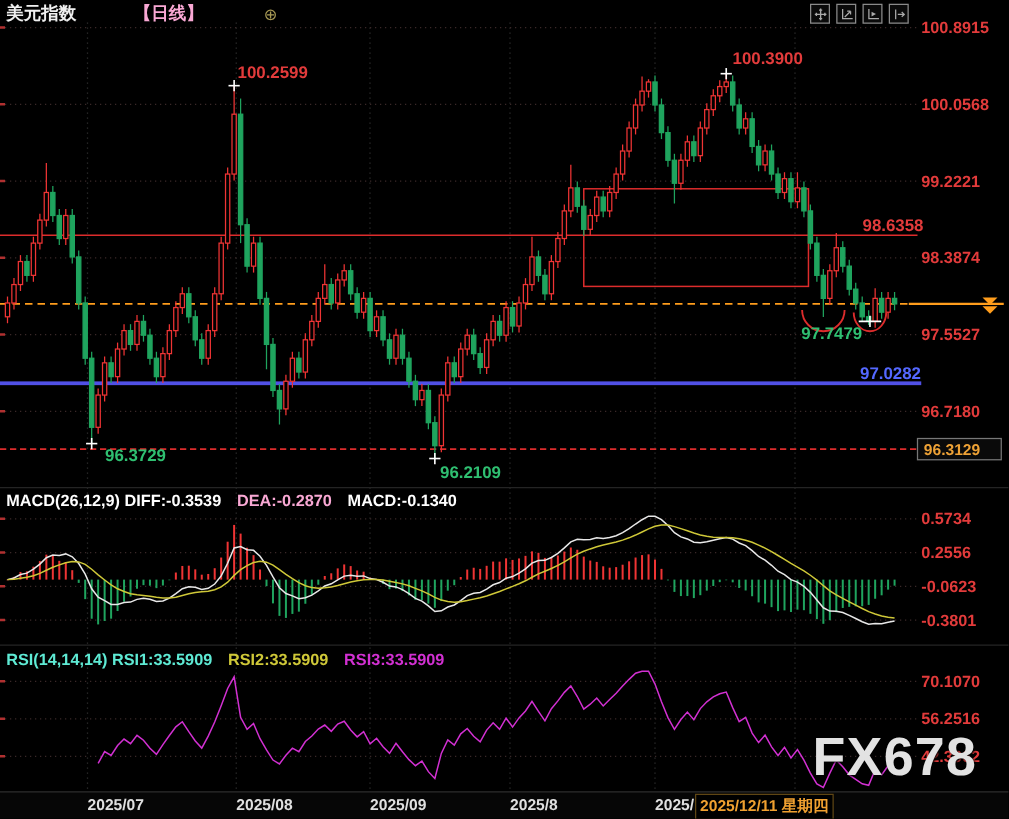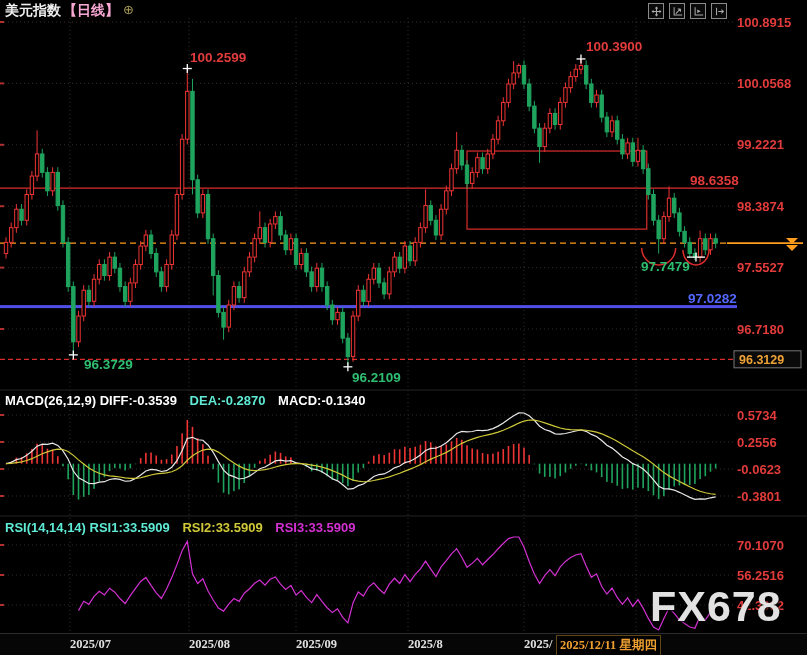--- a/index.html
+++ b/index.html
@@ -1,29 +1,29 @@
 <!DOCTYPE html>
 <html><head>
 <meta charset="utf-8">
 <style>
   html,body{margin:0;padding:0;background:#000;}
   #app{position:relative;width:807px;height:655px;background:#000;overflow:hidden;
        font-family:"Liberation Sans","DejaVu Sans",sans-serif;}
   #chart{position:absolute;left:0;top:0;}
   #chart text{font-family:"Liberation Sans","DejaVu Sans",sans-serif;font-weight:bold;}
-  .hdr{position:absolute;left:5px;top:2px;z-index:5;font-size:14px;font-weight:bold;display:flex;align-items:flex-start;}
+  .hdr{position:absolute;left:5px;top:2px;z-index:5;font-size:14px;font-weight:bold;display:flex;align-items:flex-end;gap:44px;}
   .hdr .sym{color:#efefef;}
   .hdr .per{color:#f9a8d4;margin-left:2px;}
   .hdr .plus{color:#a89a55;margin-left:4px;font-weight:normal;font-size:13px;}
   .toolbar{position:absolute;right:80px;top:3px;z-index:5;display:flex;gap:5px;}
   .tbtn{width:14px;height:14px;border:1px solid #8a8a8a;background:#0a0a0a;display:flex;align-items:center;justify-content:center;cursor:pointer;}
   .tbtn svg{display:block;}
   .ind-row{position:absolute;left:5px;z-index:5;font-size:13px;font-weight:bold;white-space:nowrap;}
   .ind-row span{margin-right:9px;}
-  .xaxis{position:absolute;left:0;top:633px;width:807px;height:22px;background:#060606;border-top:1px solid #2c2c2c;z-index:4;font-family:Liberation Serif, serif;}
+  .xaxis{position:absolute;left:0;top:633px;width:807px;height:22px;background:#060606;border-top:1px solid #2c2c2c;z-index:4;}
   .xlab{position:absolute;top:3px;color:#e0e0e0;font-size:12.5px;font-weight:bold;}
   .xdate{position:absolute;left:556px;top:1px;color:#f0a030;font-size:12.5px;font-weight:bold;
          background:#000;border:1px solid #5f4614;padding:1px 3px;white-space:nowrap;}
   .watermark{position:absolute;left:650px;top:582px;z-index:6;font-size:43px;font-weight:bold;
              color:#e2e2e2;letter-spacing:1px;text-shadow:1px 1px 2px #000;text-align:right;}
   .tri{position:absolute;width:0;height:0;border-left:6px solid transparent;border-right:6px solid transparent;
        border-top:6px solid #ff9d1c;z-index:5;}
 </style>
 </head>
 <body>
@@ -566,21 +566,21 @@
         <text x="737" y="473.5" fill="#e23b3b" font-size="13">-0.0623</text>
         <text x="737" y="500.5" fill="#e23b3b" font-size="13">-0.3801</text>
         <text x="737" y="549.5" fill="#e23b3b" font-size="13">70.1070</text>
         <text x="737" y="579.5" fill="#e23b3b" font-size="13">56.2516</text>
         <text x="737" y="609.5" fill="#e23b3b" font-size="13">42.3962</text>
       </g>
   </svg>
 
   <div class="ind-row" style="top:393px;">
     <span style="color:#ffffff;">MACD(26,12,9) DIFF:-0.3539</span>
-    <span style="color:#5eead4;">DEA:-0.2870</span>
+    <span style="color:#f9a8d4;">DEA:-0.2870</span>
     <span style="color:#ffffff;">MACD:-0.1340</span>
   </div>
 
   <div class="ind-row" style="top:520px;">
     <span style="color:#5eead4;">RSI(14,14,14) RSI1:33.5909</span>
     <span style="color:#cfc838;">RSI2:33.5909</span>
     <span style="color:#d230d2;">RSI3:33.5909</span>
   </div>
 
   <div class="xaxis">

